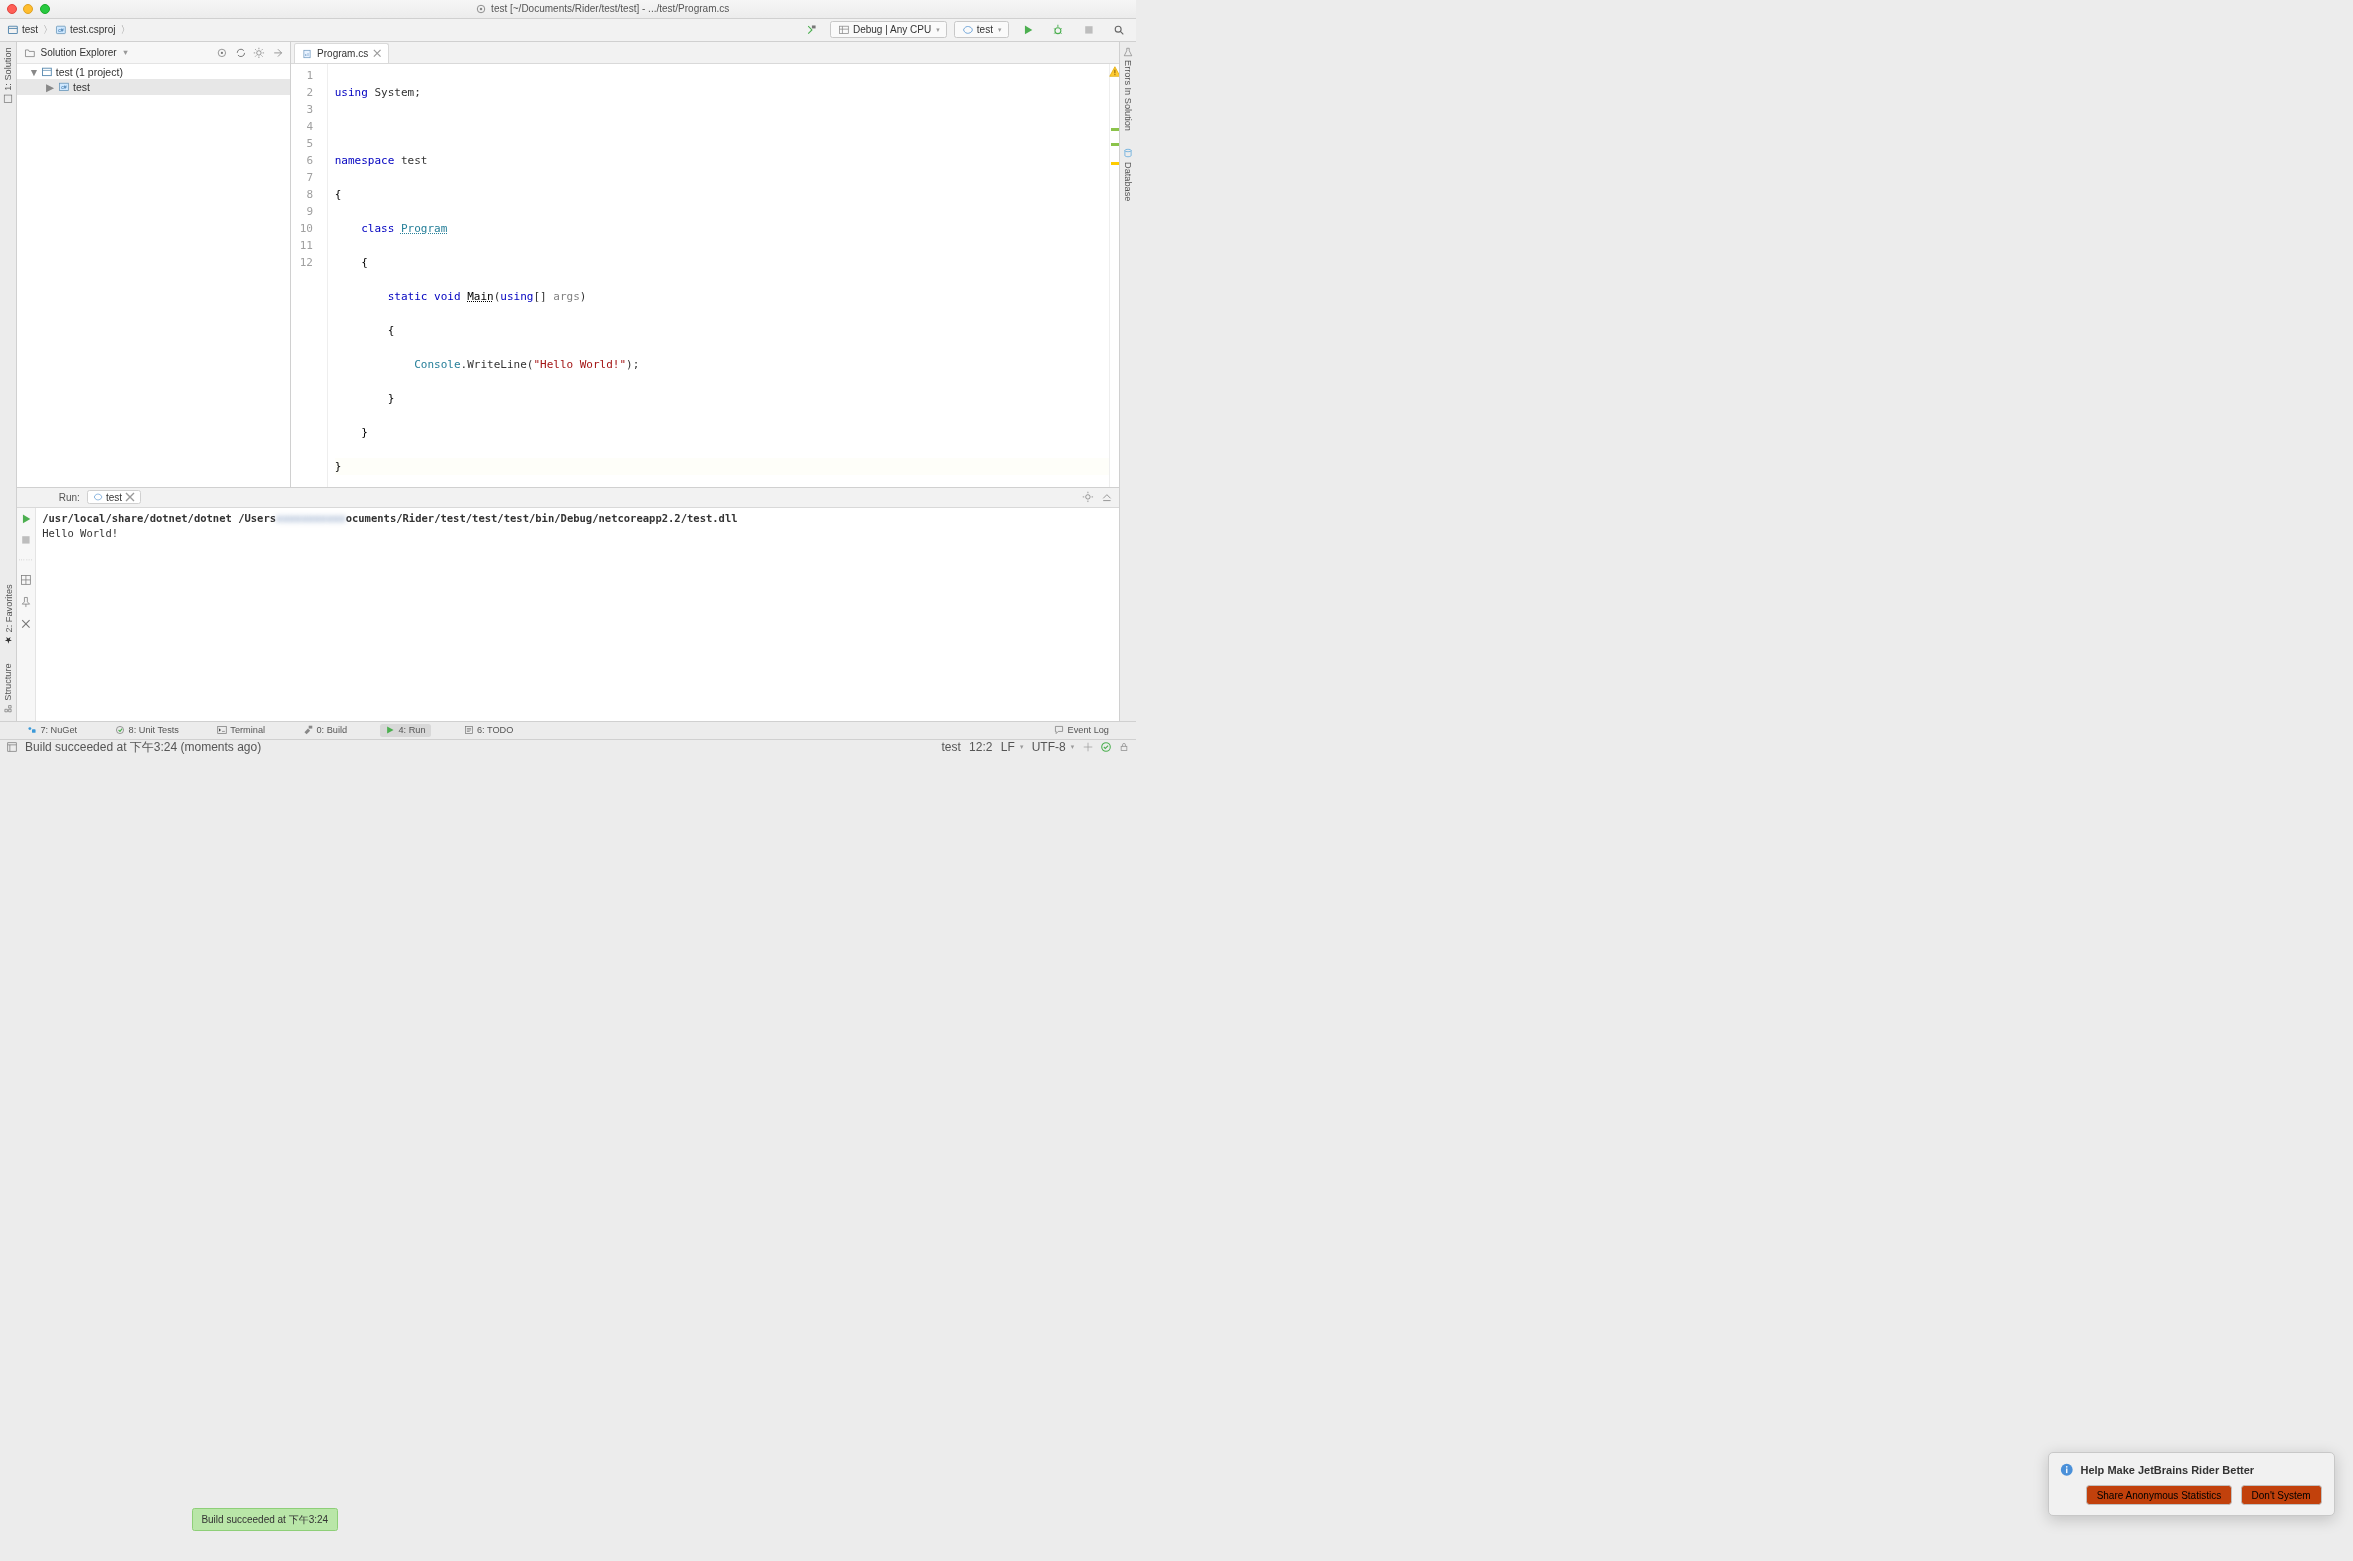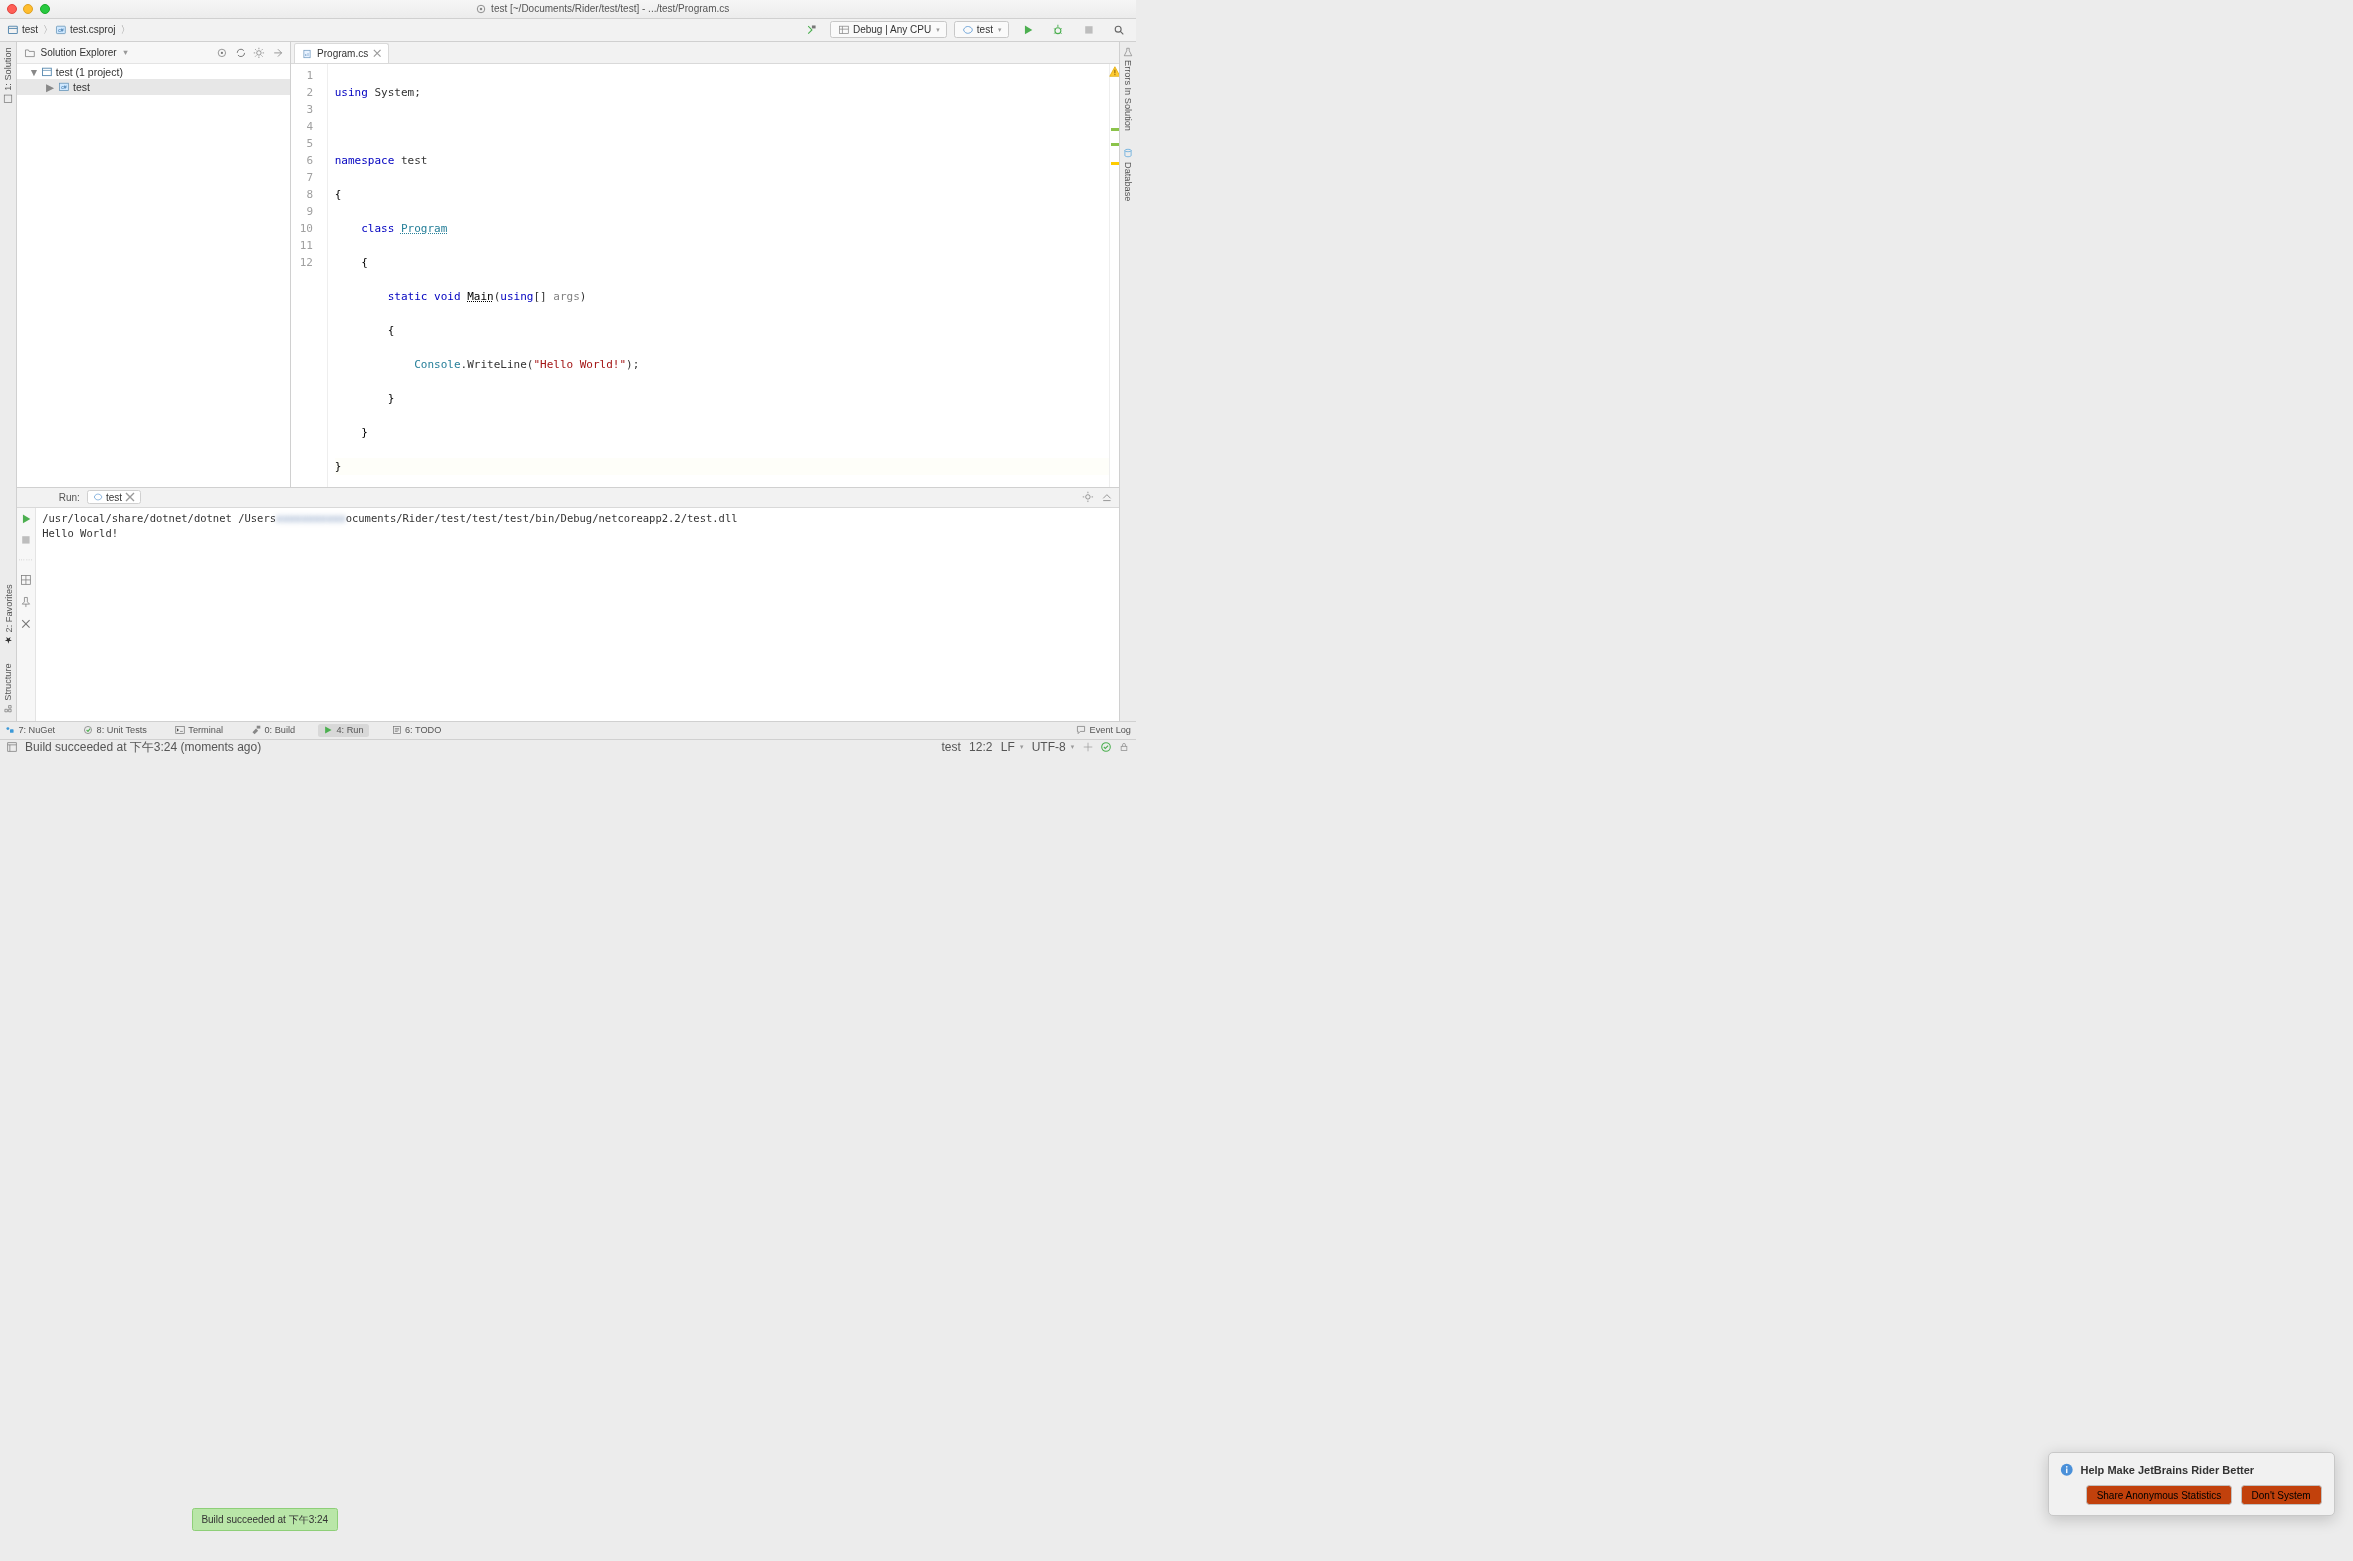--- a/index.html
+++ b/index.html
@@ -85,36 +85,36 @@
 .run-head .rtitle{color:#555;padding-left:35px;}
 .run-head .rtab{background:#fff;border:0.8px solid #d0d0d0;border-radius:2.5px;padding:0.8px 5px;display:flex;align-items:center;gap:3.4px;}
 .run-head .rtab svg{width:10px;height:10px;}
 .run-head .rtab .close{color:#888;}
 .run-head .spacer{flex:1;}
 .run-body{flex:1;display:flex;min-height:0;}
 .run-side{width:18.5px;background:#f7f7f7;border-right:0.8px solid #e4e4e4;display:flex;flex-direction:column;align-items:center;padding-top:5px;gap:10px;}
 .run-side svg{width:11.8px;height:11.8px;cursor:pointer;}
 .run-side .dots{color:#bbb;font-size:6.7px;letter-spacing:0.8px;}
 .run-out{flex:1;font-family:Menlo,Consolas,monospace;font-size:10.5px;padding:3.4px 6.7px;overflow:auto;white-space:pre;line-height:15px;}
-.run-out .cmd{color:#333;}
+.run-out .cmd{color:#333;font-weight:bold;}
 .blur{filter:blur(2.5px);color:#5577aa;}
 
 
 .toast{position:absolute;left:192px;bottom:30px;background:#b9e6a8;border:0.8px solid #8ecf78;border-radius:2.5px;padding:3.4px 8.4px;font-size:10px;}
 
 
 .popup{position:absolute;right:18.5px;bottom:45px;width:287px;background:#f1f1f1;border:0.8px solid #c8c8c8;border-radius:5px;box-shadow:0 3.4px 15px rgba(0,0,0,.18);padding:10px 11.8px 10px 11.8px;}
 .popup h3{font-size:11px;font-weight:600;display:flex;align-items:center;gap:6.7px;margin-bottom:5px;}
 .popup h3 svg{width:13.5px;height:13.5px;}
 .popup p{font-size:10px;color:#333;line-height:14.3px;}
 .popup .btns{display:flex;justify-content:flex-end;gap:8.4px;margin-top:8.4px;}
 .popup .btn{background:#c2410c;border:0.8px solid #c0c0c0;border-radius:3.4px;padding:3.4px 10px;cursor:pointer;font-size:10px;}
 
 
-.bottom-strip{height:18.5px;background:#ececec;border-top:0.8px solid #d0d0d0;display:flex;align-items:center;padding:0 0;gap:18px;font-size:9.2px;color:#555;}
+.bottom-strip{height:18.5px;background:#ececec;border-top:0.8px solid #d0d0d0;display:flex;align-items:center;padding:0 22px;gap:28px;font-size:9.2px;color:#555;}
 .bottom-strip .tool{display:flex;align-items:center;gap:3.4px;cursor:pointer;padding:1.7px 5px;border-radius:2.5px;}
 .bottom-strip .tool.active{background:#d8d8d8;}
 .bottom-strip .tool svg{width:10px;height:10px;}
 .bottom-strip .spacer{flex:1;}
 
 
 .statusbar{height:15px;background:#ececec;border-top:0.8px solid #d0d0d0;display:flex;align-items:center;padding:0 6.7px;font-size:12px;color:#555;gap:8.4px;}
 .statusbar .spacer{flex:1;}
 .statusbar .seg{display:flex;align-items:center;gap:3.4px;}
 .statusbar svg{width:10px;height:10px;}

